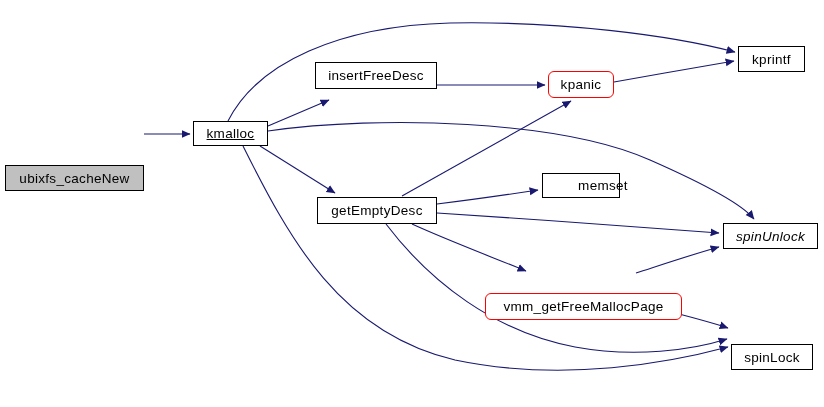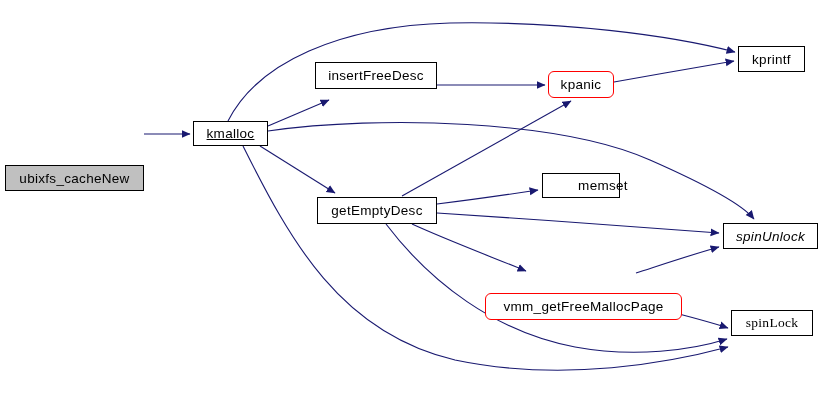--- a/index.html
+++ b/index.html
@@ -102,15 +102,15 @@
   <div class="node" style="left:738px; top:46px; width:67px; height:26px;">kprintf</div>
 
   <div class="node" style="left:317px; top:197px; width:120px; height:27px;">getEmptyDesc</div>
 
   <div class="node" style="left:542px; top:173px; width:78px; height:25px;padding-left:44px;">memset</div>
 
   <div class="node" style="left:723px; top:223px; width:95px; height:26px;font-style:italic;">spinUnlock</div>
 
   <div class="node highlight" style="left:485px; top:287px; width:197px; height:27px;margin-top:6px;">vmm_getFreeMallocPage</div>
 
-  <div class="node" style="left:731px; top:310px; width:82px; height:26px;font-family:Liberation Serif, serif;">spinLock</div>
+  <div class="node" style="left:731px; top:344px; width:82px; height:26px;">spinLock</div>
 
 </div>
 
 </body></html>

